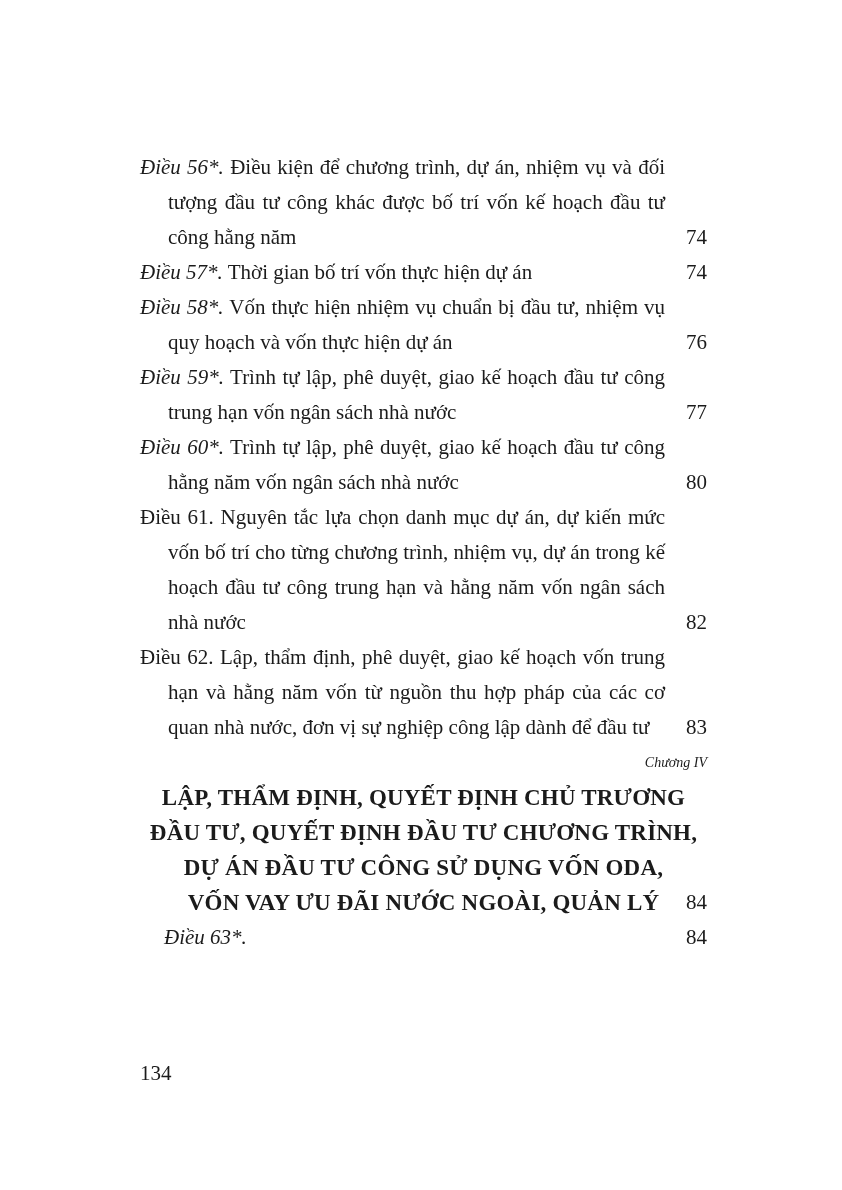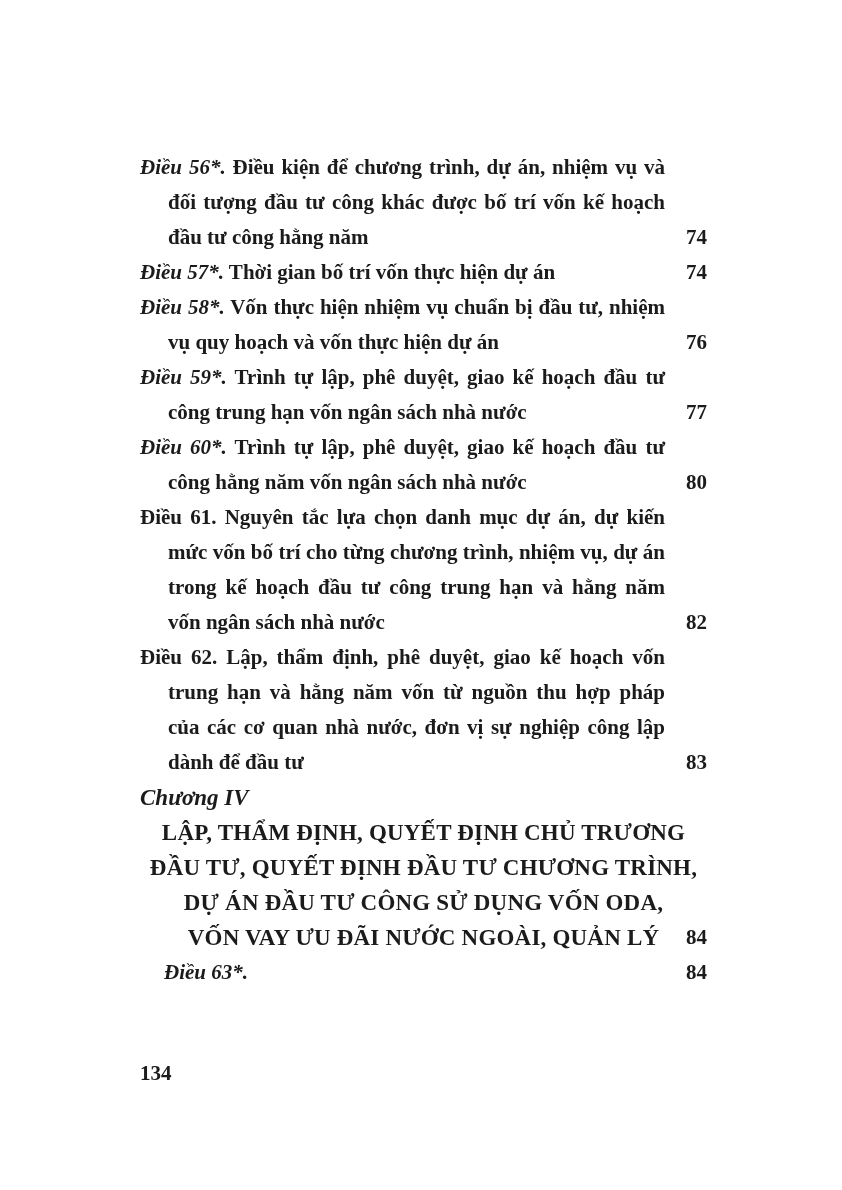--- a/index.html
+++ b/index.html
@@ -1,15 +1,15 @@
 <!DOCTYPE html>
 <html lang="vi"><head>
 <meta charset="utf-8">
 <style>
-  * { margin: 0; padding: 0; box-sizing: border-box; font-weight: bold; }
+  * { margin: 0; padding: 0; box-sizing: border-box; }
   html, body { background: #ffffff; }
   body {
     width: 842px;
     height: 1190px;
     font-family: "Liberation Serif", "DejaVu Serif", serif;
     color: #1b1b1b;
     position: relative;
     overflow: hidden;
   }
   .page {
@@ -33,24 +33,24 @@
   }
   .page-num {
     font-size: 21px;
     line-height: 35px;
     min-width: 28px;
     text-align: right;
     white-space: nowrap;
   }
   .italic { font-style: italic; }
   .chapter-label {
-    font-size: 23px;
+    font-size: 14px;
     line-height: 35px;
     font-style: italic;
-    text-align: left;
+    text-align: right;
   }
   .chapter-title-wrap { position: relative; }
   .chapter-title {
     font-size: 23px;
     line-height: 35px;
     font-weight: bold;
     text-align: center;
     letter-spacing: 0.2px;
   }
   .chapter-page {

